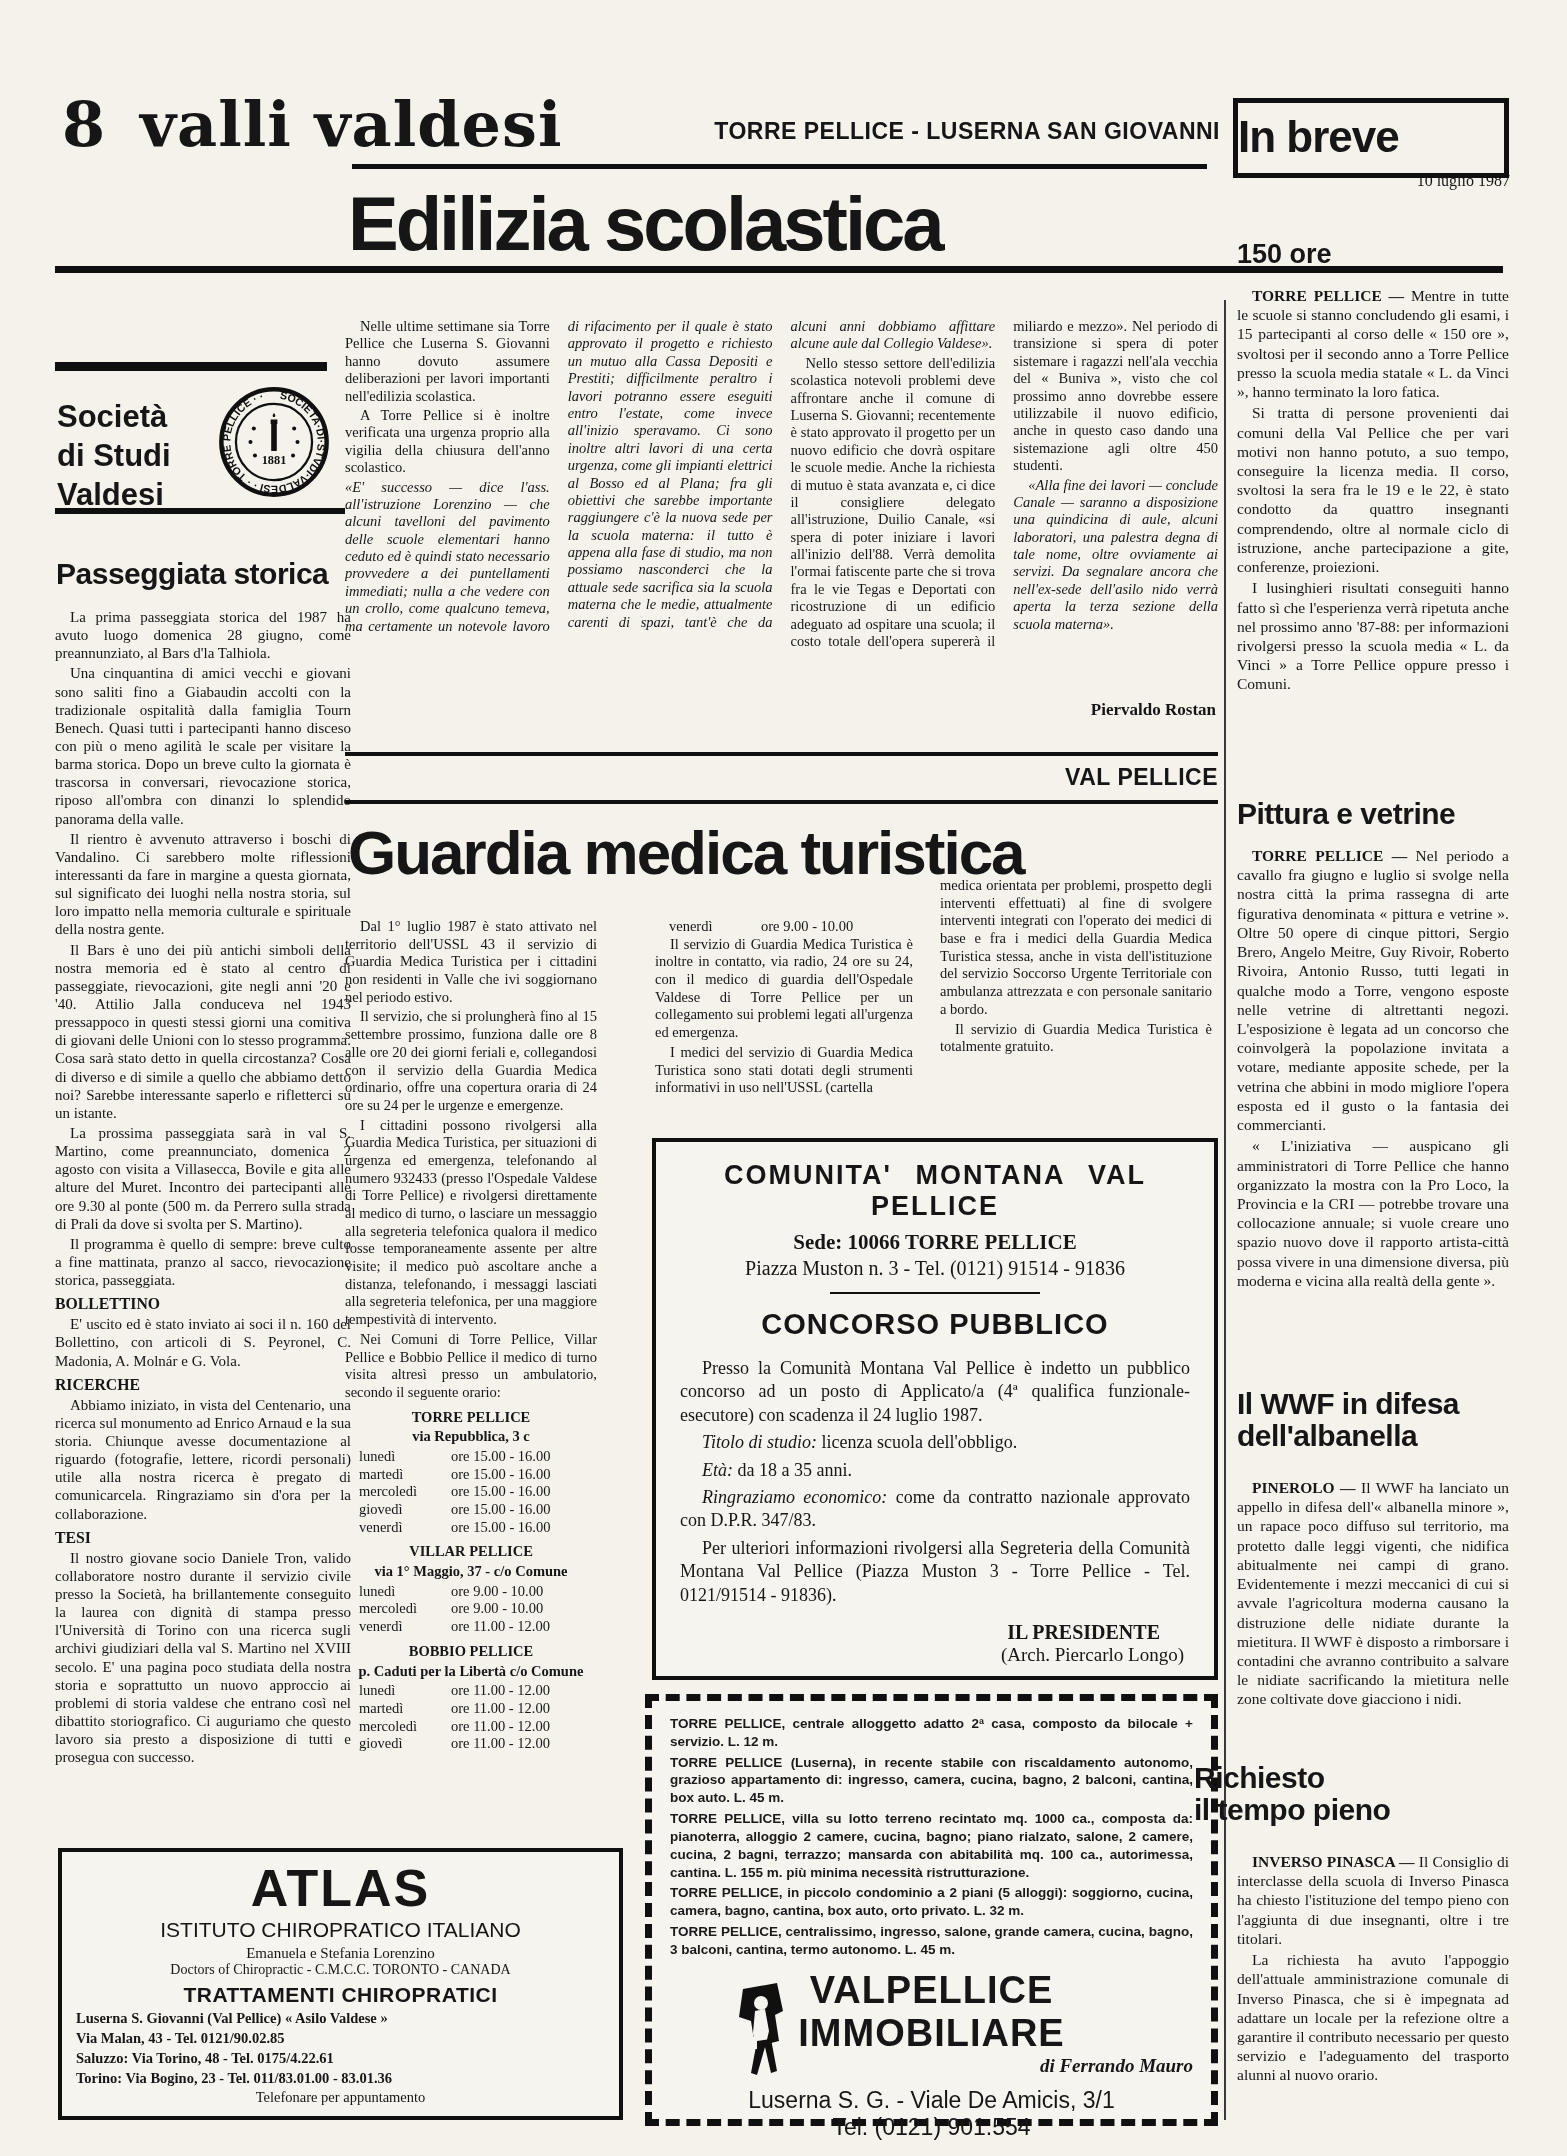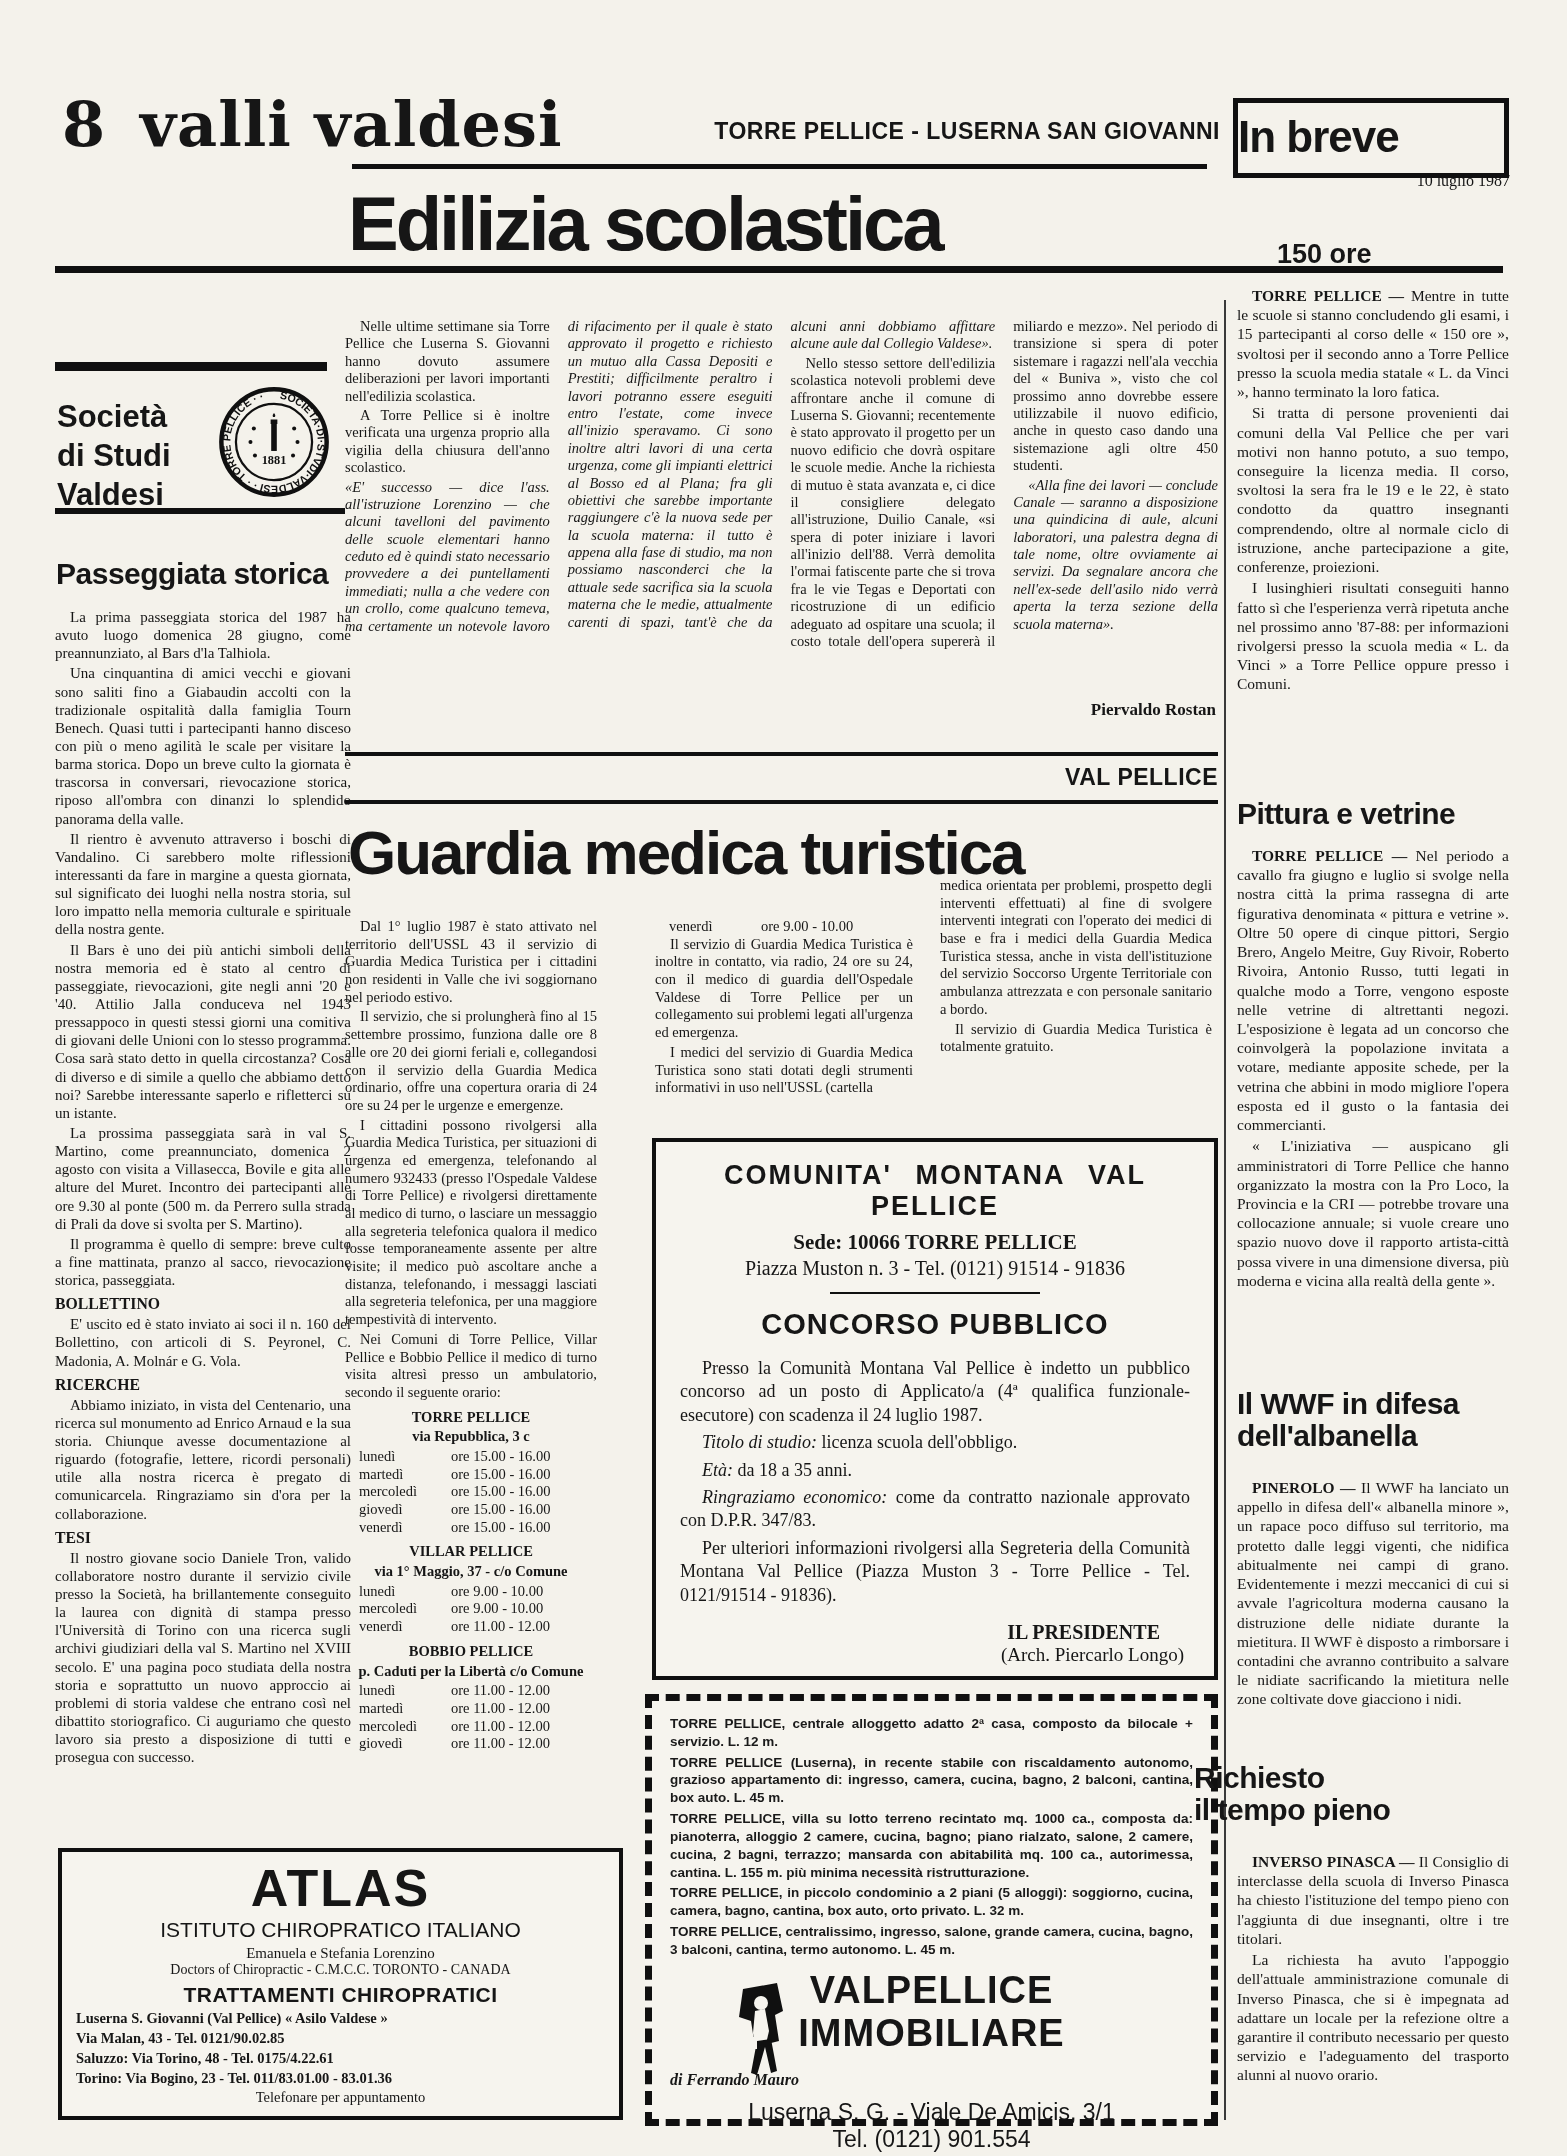--- a/index.html
+++ b/index.html
@@ -42,21 +42,21 @@
   .combox .c-body{text-align:justify;font-size:18px;line-height:1.3;margin-top:16px;}
   .combox .c-body p{margin:0 0 4px;text-indent:22px;}
   .combox .c-body p em{font-style:italic;}
   .combox .c-sig1{font-size:20px;font-weight:bold;text-align:right;padding-right:30px;margin-top:14px;}
   .combox .c-sig2{font-size:19px;text-align:right;padding-right:6px;}
   
   .immobox{border:7px dashed #101010;background:#f6f4ee;padding:14px 18px;box-sizing:border-box;}
   .immobox .listings{font-family:"Liberation Sans",sans-serif;font-size:13.5px;line-height:1.32;text-align:justify;}
   .immobox .listings p{margin:0 0 3px;text-indent:0;font-weight:bold;color:#1a1a1a;}
   .immobox .agency-name{font-family:"Liberation Sans",sans-serif;font-weight:bold;font-size:38px;text-align:center;letter-spacing:1px;word-spacing:18px;margin-top:10px;}
-  .immobox .agency-sub{font-style:italic;font-weight:bold;font-size:16px;text-align:left;margin-top:16px;}
+  .immobox .agency-sub{font-style:italic;font-weight:bold;font-size:19px;text-align:right;margin-top:0;}
   .immobox .agency-addr{font-family:"Liberation Sans",sans-serif;font-size:23px;text-align:center;margin-top:10px;}
   .immobox .agency-tel{font-family:"Liberation Sans",sans-serif;font-size:23px;text-align:center;}
   
   .atlasbox{border:4px solid #101010;background:#f6f4ee;padding:10px 14px;box-sizing:border-box;text-align:center;}
   .atlas-name{font-family:"Liberation Sans",sans-serif;font-weight:bold;font-size:52px;letter-spacing:2px;line-height:1;}
   .atlas-l1{font-family:"Liberation Sans",sans-serif;font-size:21px;margin-top:4px;}
   .atlas-l2{font-size:15px;margin-top:3px;}
   .atlas-l3{font-size:14px;}
   .atlas-l4{font-family:"Liberation Sans",sans-serif;font-weight:bold;font-size:21px;margin-top:5px;letter-spacing:.5px;}
   .atlas-addr{font-weight:bold;font-size:14.5px;text-align:left;margin-top:3px;}
@@ -273,21 +273,21 @@
       <div class="agency-sub">di Ferrando Mauro</div>
       <div class="agency-addr">Luserna S. G. - Viale De Amicis, 3/1</div>
       <div class="agency-tel">Tel. (0121) 901.554</div>
     </div>
   </div>
 
   <div class="vsep" style="left:1224px;top:300px;width:2px;height:1820px;"></div>
 
   <div class="abs brevebox sans" style="left:1233px;top:98px;width:266px;height:70px;">In breve</div>
 
-  <div class="abs headline-s sans" style="left:1277px;top:240px;width:272px;">150 ore</div>
+  <div class="abs headline-s sans" style="left:1237px;top:240px;width:272px;">150 ore</div>
   <div class="abs body-text" style="left:1237px;top:286px;width:272px;height:490px;font-size:15.5px;line-height:1.24;">
       <p><strong>TORRE PELLICE — </strong>Mentre in tutte le scuole si stanno concludendo gli esami, i 15 partecipanti al corso delle « 150 ore », svoltosi per il secondo anno a Torre Pellice presso la scuola media statale « L. da Vinci », hanno terminato la loro fatica.</p>
       <p>Si tratta di persone provenienti dai comuni della Val Pellice che per vari motivi non hanno potuto, a suo tempo, conseguire la licenza media. Il corso, svoltosi la sera fra le 19 e le 22, è stato condotto da quattro insegnanti comprendendo, oltre al normale ciclo di istruzione, anche partecipazione a gite, conferenze, proiezioni.</p>
       <p>I lusinghieri risultati conseguiti hanno fatto sì che l'esperienza verrà ripetuta anche nel prossimo anno '87-88: per informazioni rivolgersi presso la scuola media « L. da Vinci » a Torre Pellice oppure presso i Comuni.</p>
     </div>
 
   <div class="abs headline-m sans" style="left:1237px;top:798px;width:272px;">Pittura e vetrine</div>
   <div class="abs body-text" style="left:1237px;top:846px;width:272px;height:528px;font-size:15.5px;line-height:1.24;">
       <p><strong>TORRE PELLICE — </strong>Nel periodo a cavallo fra giugno e luglio si svolge nella nostra città la prima rassegna di arte figurativa denominata « pittura e vetrine ». Oltre 50 opere di cinque pittori, Sergio Brero, Angelo Meitre, Guy Rivoir, Roberto Rivoira, Antonio Russo, tutti legati in qualche modo a Torre, vengono esposte nelle vetrine di altrettanti negozi. L'esposizione è legata ad un concorso che coinvolgerà la popolazione invitata a votare, mediante apposite schede, per la vetrina che abbini in modo migliore l'opera esposta ed il gusto o la fantasia dei commercianti.</p>
       <p>« L'iniziativa — auspicano gli amministratori di Torre Pellice che hanno organizzato la mostra con la Pro Loco, la Provincia e la CRI — potrebbe trovare una collocazione annuale; si vuole creare uno spazio nuovo dove il rapporto artista-città possa vivere in una dimensione diversa, più moderna e vicina alla realtà della gente ».</p>

